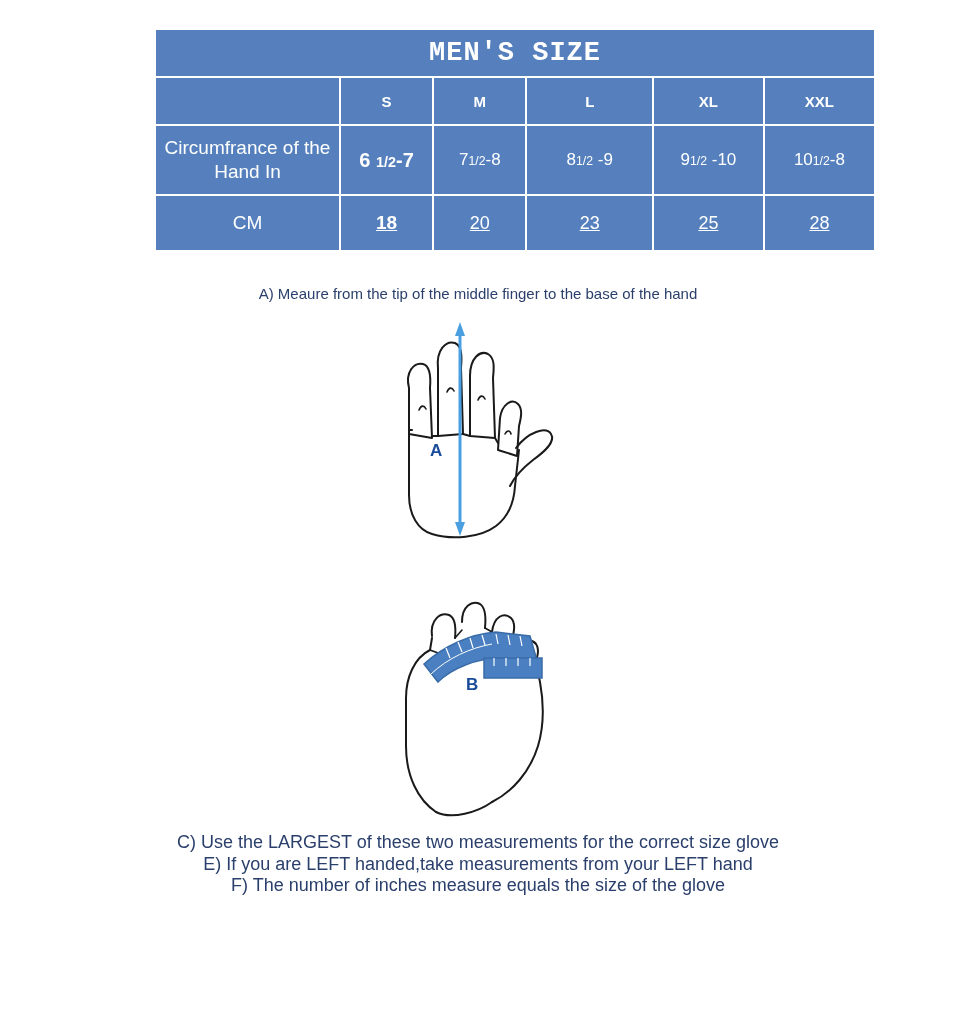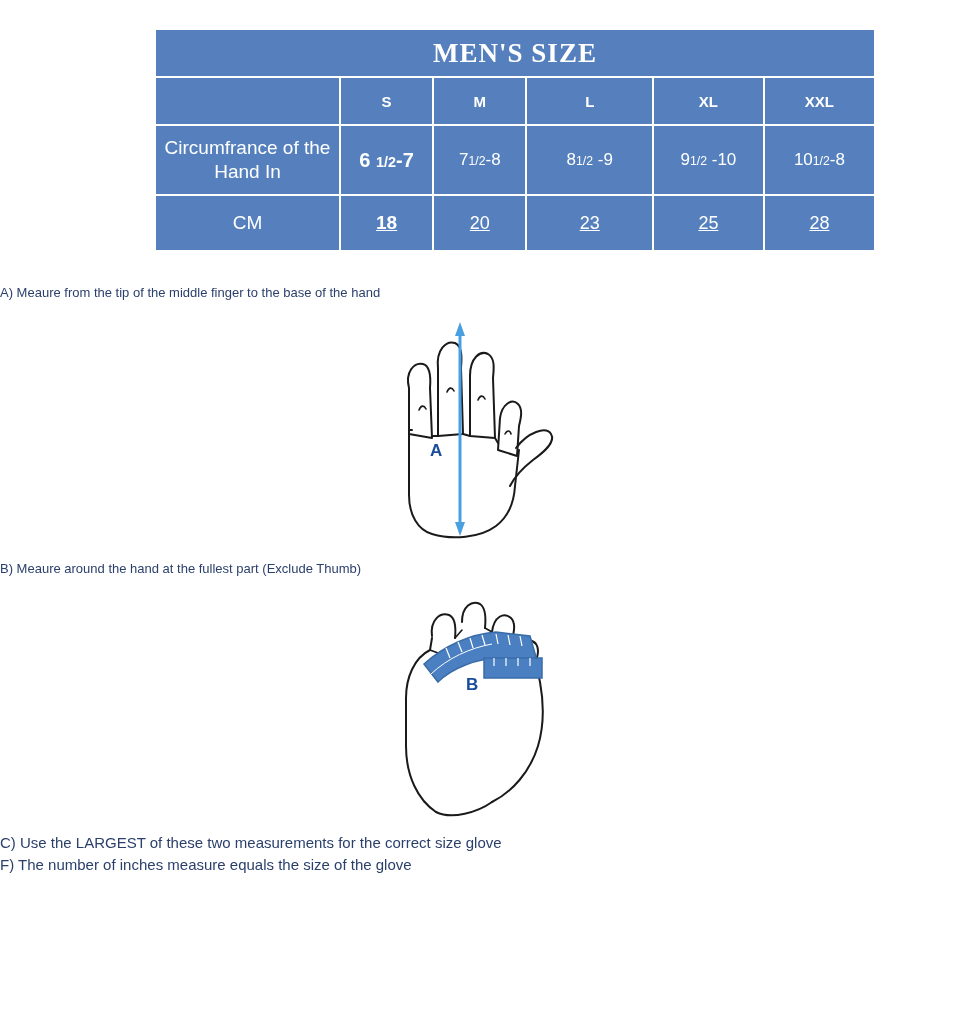--- a/index.html
+++ b/index.html
@@ -33,21 +33,21 @@
   .size-table td, .size-table th {
     background: #5580bd;
     color: #ffffff;
     text-align: center;
     vertical-align: middle;
     border: 0;
     padding: 0;
   }
   .title-cell {
     height: 46px;
-    font-family: Liberation Serif, serif;
+    font-family: Liberation Mono, monospace;
     font-weight: bold;
     font-size: 27px;
     letter-spacing: 1px;
   }
   .head-cell {
     height: 46px;
     font-size: 15px;
     font-weight: bold;
   }
   .head-blank {
@@ -92,32 +92,33 @@
   .col-s  { width: 92px; }
   .col-m  { width: 92px; }
   .col-l  { width: 126px; }
   .col-xl { width: 110px; }
   .col-xxl{ width: 110px; margin-left: 44px; }
 
   
   .caption {
     position: absolute;
     width: 100%;
-    font-size: 13px;
+    text-align: center;
+    font-size: 15px;
     color: #2a3f6b;
   }
   #caption-a { top: 285px; }
   #caption-b { top: 561px; }
 
   .footer-notes {
     position: absolute;
     top: 832px;
     width: 100%;
-    text-align: left;
-    font-size: 15px;
+    text-align: center;
+    font-size: 18px;
     color: #2a3f6b;
     line-height: 21.5px;
   }
   .footer-notes div { white-space: nowrap; }
 
   
   .hand-fig {
     position: absolute;
     left: 0;
     width: 956px;
@@ -209,21 +210,20 @@
 
       <g>
         <line x1="460" y1="20" x2="460" y2="218" stroke="#4a9fe0" stroke-width="3"></line>
         <polygon points="460,12 455,26 465,26" fill="#4a9fe0"></polygon>
         <polygon points="460,226 455,212 465,212" fill="#4a9fe0"></polygon>
       </g>
       <text class="fig-letter" x="430" y="146">A</text>
     </svg>
   </div>
 
-  <div class="caption" id="caption-b">B) Meaure around the hand at the fullest part (Exclude Thumb)</div>
 
   <div class="hand-fig" id="fig-b">
     <svg width="956" height="240" viewBox="0 0 956 240" xmlns="http://www.w3.org/2000/svg">
       <g fill="none" stroke="#1a1a1a" stroke-width="2" stroke-linecap="round" stroke-linejoin="round">
 
         <path d="M432 50 C430 34, 440 26, 449 29 C456 32, 456 42, 455 52"></path>
         <path d="M462 36 C462 20, 472 14, 480 18 C486 22, 486 32, 485 42"></path>
         <path d="M492 46 C494 30, 504 26, 511 32 C516 37, 514 46, 512 54"></path>
         <path d="M518 66 C521 54, 531 52, 536 58 C540 64, 537 72, 535 78"></path>
 
@@ -258,16 +258,17 @@
           <line x1="518" y1="72" x2="518" y2="80"></line>
           <line x1="530" y1="72" x2="530" y2="80"></line>
         </g>
       </g>
       <text class="fig-letter" x="466" y="104">B</text>
     </svg>
   </div>
 
   <div class="footer-notes">
     <div>C) Use the LARGEST of these two measurements for the correct size glove</div>
+    <div>E) If you are LEFT handed,take measurements from your LEFT hand</div>
     <div>F) The number of inches measure equals the size of the glove</div>
   </div>
 
 </div>
 
 </body></html>

